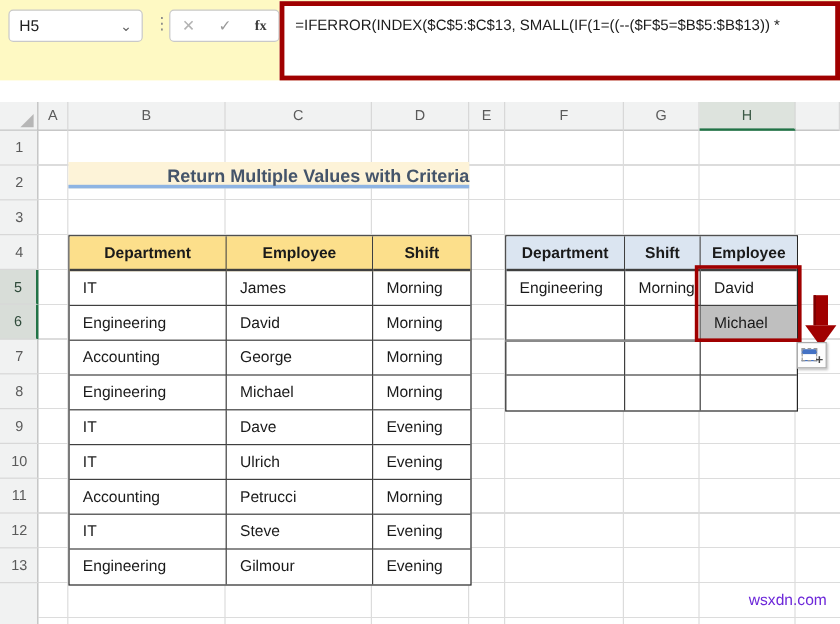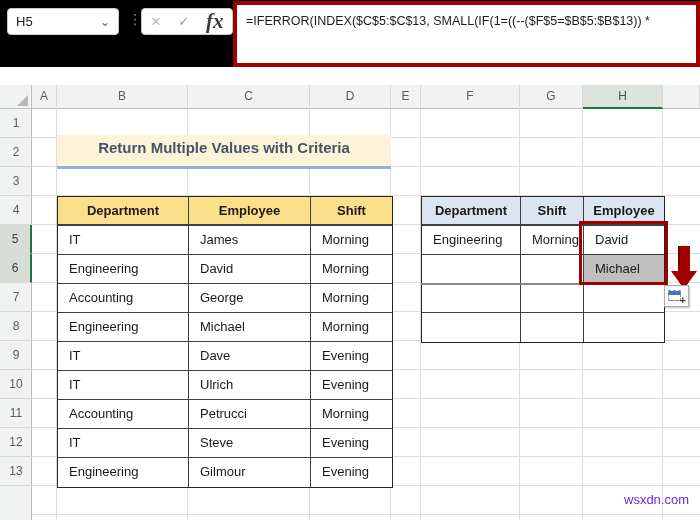--- a/index.html
+++ b/index.html
@@ -1,35 +1,35 @@
 <!DOCTYPE html>
 <html><head>
 <meta charset="utf-8">
 <style>
   * { margin:0; padding:0; box-sizing:border-box; }
   html,body { width:700px; height:520px; }
   body { font-family:"Liberation Sans", sans-serif; background:#fff; overflow:hidden; }
   .screen { position:relative; width:700px; height:520px; background:#fff; }
 
   
-  .topbar { position:absolute; left:0; top:0; width:700px; height:85px; background:#000000; }
+  .topbar { position:absolute; left:0; top:0; width:700px; height:85px; background:#fef9c3; }
   .topbar-white { position:absolute; left:0; top:67px; width:700px; height:18px; background:#fff; }
   .namebox { position:absolute; left:7px; top:8px; width:112px; height:27px; background:#fff;
              border:1px solid #c9c9c9; border-radius:4px; display:flex; align-items:center;
              padding:0 8px; font-size:13px; color:#222; }
   .namebox .ref { flex:1; }
   .namebox .chev { color:#666; font-size:12px; }
   .dots { position:absolute; left:128px; top:11px; color:#8a8a8a; font-size:14px; letter-spacing:0; }
   .fbicons { position:absolute; left:141px; top:8px; width:92px; height:27px; background:#fff;
              border:1px solid #c9c9c9; border-radius:4px; display:flex; align-items:center;
              justify-content:space-around; }
   .fbicons .x { color:#b3b3b3; font-size:13px; }
   .fbicons .ck { color:#9a9a9a; font-size:13px; }
-  .fbicons .fx { font-family:"Liberation Serif", serif; font-style:italic; font-weight:bold;
-                 color:#3c3c3c; font-size:21px; }
+  .fbicons .fx { font-family:"Liberation Serif", serif; font-weight:bold;
+                 color:#3c3c3c; font-size:12px; }
   .formulabox { position:absolute; left:233px; top:1px; width:467px; height:66px; background:#fff;
                 border:4px solid #a00000; padding:3px 9px; font-size:12.5px; color:#1c1c1c;
                 line-height:26px; white-space:nowrap; overflow:hidden; }
 
   
   .sheet { position:absolute; left:0; top:85px; width:700px; height:435px; background:#fff; }
   .colheaders { position:absolute; left:0; top:0; width:700px; height:24px; background:#f1f2f2;
                 border-bottom:1px solid #bcbcbc; }
   .ch { position:absolute; top:0; height:24px; text-align:center; font-size:12px; color:#5a5a5a;
         line-height:23px; border-right:1px solid #d8d8d8; }
@@ -41,22 +41,22 @@
                 border-right:1px solid #bcbcbc; }
   .rh { width:32px; height:29px; text-align:center; font-size:12px; color:#5a5a5a; line-height:29px;
         border-bottom:1px solid #d8d8d8; }
   .rh.sel { background:#d8ddd8; border-right:2px solid #217346; color:#2f4a3a; }
 
   .gridarea { position:absolute; left:32px; top:24px; width:668px; height:411px;
               background-image:repeating-linear-gradient(to bottom, transparent 0, transparent 28px, #dcdcdc 28px, #dcdcdc 29px); }
   .vline { position:absolute; top:24px; height:411px; width:1px; background:#dcdcdc; }
 
   
-  .banner { position:absolute; left:57px; top:50px; width:334px; height:34px; background:#fdf3d8;
-            border-bottom:3px solid #8eb4e3; text-align:center; font-weight:bold; font-size:15px;
+  .banner { position:absolute; left:57px; top:50px; width:334px; height:22px; background:#fdf3d8;
+            border-bottom:3px solid #8eb4e3; text-align:right; font-weight:bold; font-size:15px;
             color:#44546a; line-height:25px; }
 
   
   .xtable { position:absolute; border:1px solid #262626; background:#fff; }
   .trow { display:flex; }
   .cell { height:29px; line-height:27px; font-size:13px; color:#1a1a1a; padding-left:11px;
           border-right:1px solid #3f3f3f; border-bottom:1px solid #3f3f3f; overflow:hidden; }
   .cell:last-child { border-right:none; }
   .trow:last-child .cell { border-bottom:none; }
   .hcell { font-weight:bold; text-align:center; padding-left:0; border-bottom-width:2px; }

